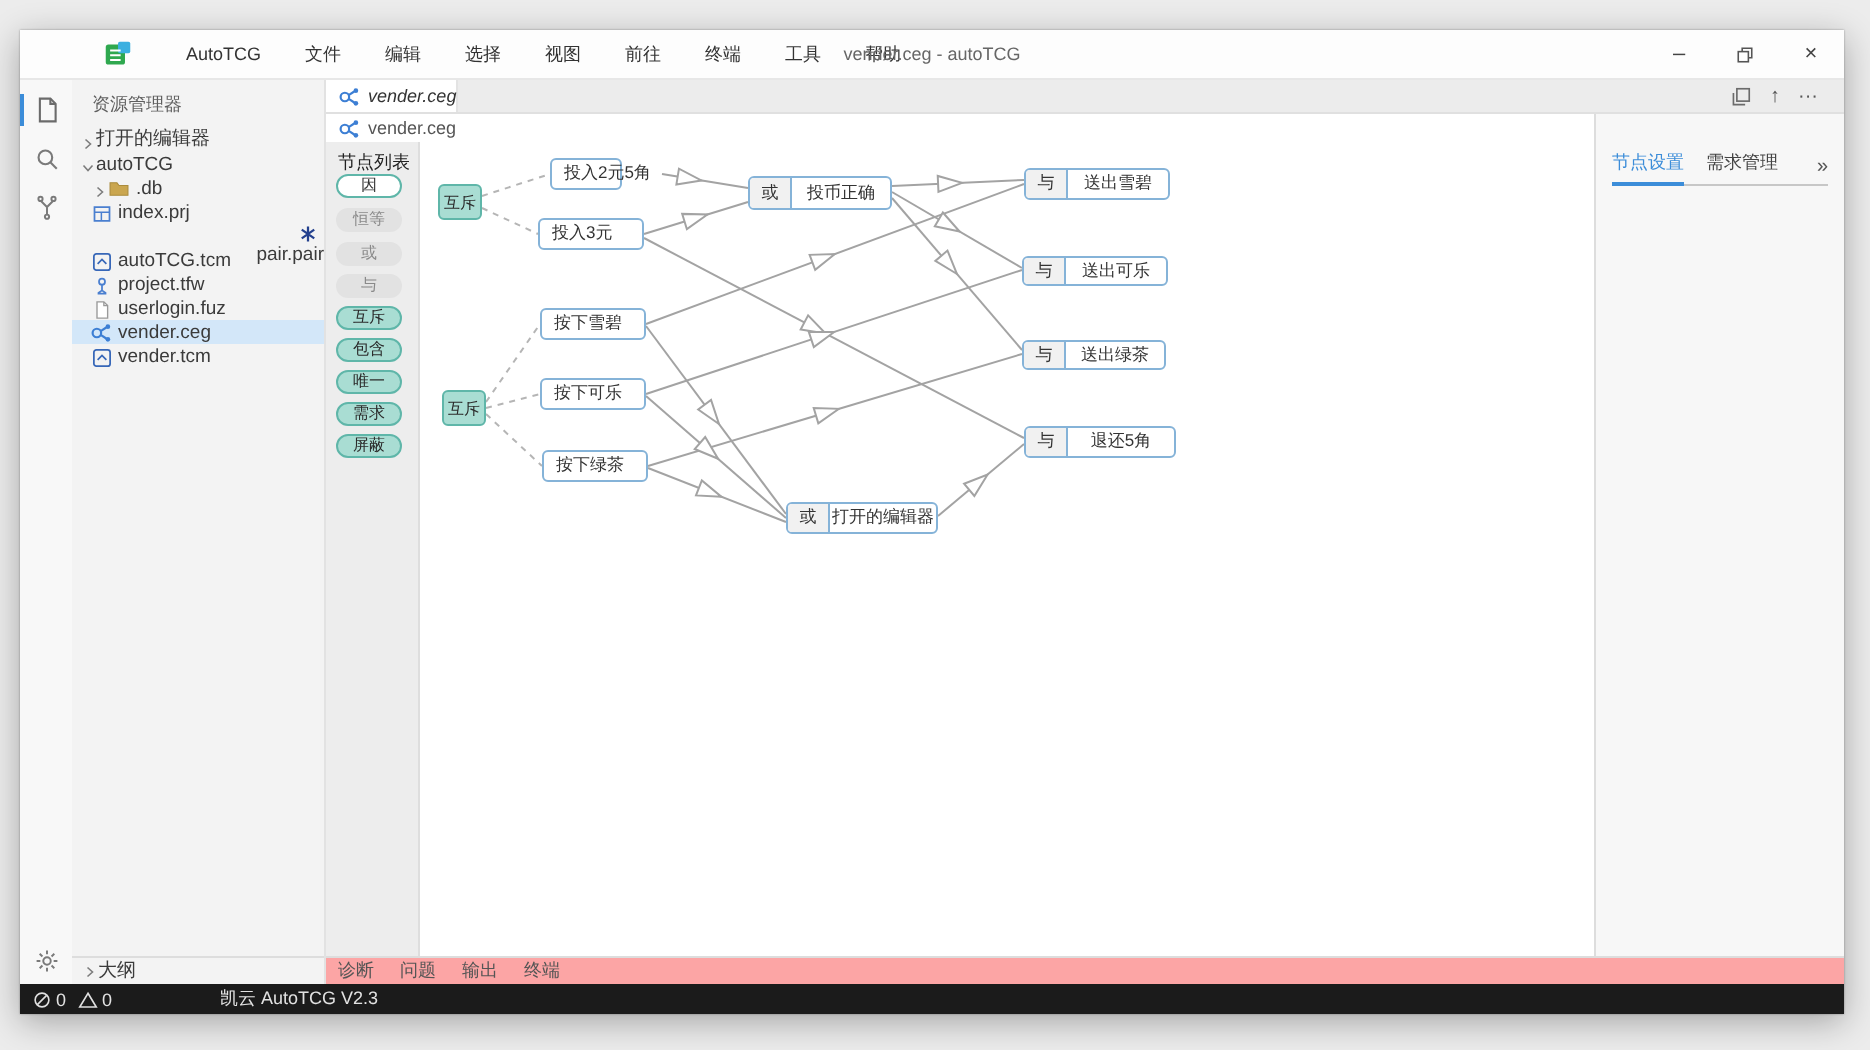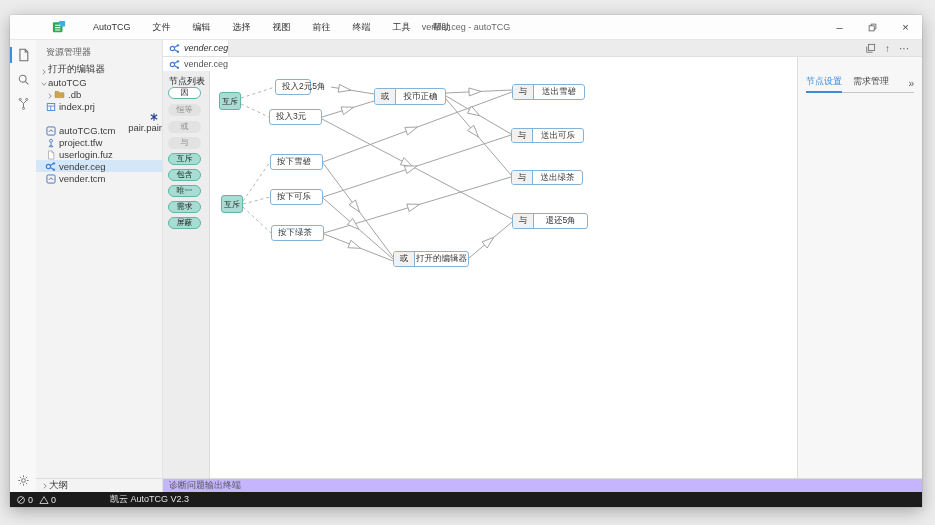--- a/index.html
+++ b/index.html
@@ -81,22 +81,22 @@
 
   .right-panel { width:125px; flex:0 0 auto; background:#f7f7f7; border-left:1px solid #ddd; }
   .rp-tabs { margin:18px 8px 0 8px; display:flex; align-items:flex-end; border-bottom:1px solid #c7c7c7;
              padding-bottom:4px;text-align:center; }
   .rp-tab { font-size:9px; margin-right:11px; color:#444; position:relative; }
   .rp-tab.active { color:var(--accent-blue,#3c8dd9); }
   .rp-tab.active::after { content:''; position:absolute; left:0; right:0; bottom:-5px; height:2px;
              background:var(--accent-blue,#3c8dd9); }
   .rp-collapse { margin-left:auto; font-size:10px; color:#555; line-height:9px; }
 
-  .bottom-tabs { height:14px; flex:0 0 auto; background:#c4b5fd; border-top:1px solid #ddd;
-                 display:flex; align-items:center; padding-left:6px; }
+  .bottom-tabs { height:14px; flex:0 0 auto; background:#fca5a5; border-top:1px solid #ddd;
+                 display:flex; align-items:center; gap:13px; padding-left:6px; }
   .bottom-tab { font-size:9px; color:#555; }
 
   
   .statusbar { height:15px; flex:0 0 auto; background:var(--statusbar-bg,#1b1b1b); display:flex;
                align-items:center; padding-left:6px; color:#e2e2e2; font-size:9px; gap:6px; }
   .sb-item { display:flex; align-items:center; gap:2px; }
   .sb-brand { margin-left:4px; white-space:nowrap;padding-left:44px; }
 </style>
 </head>
 <body>

